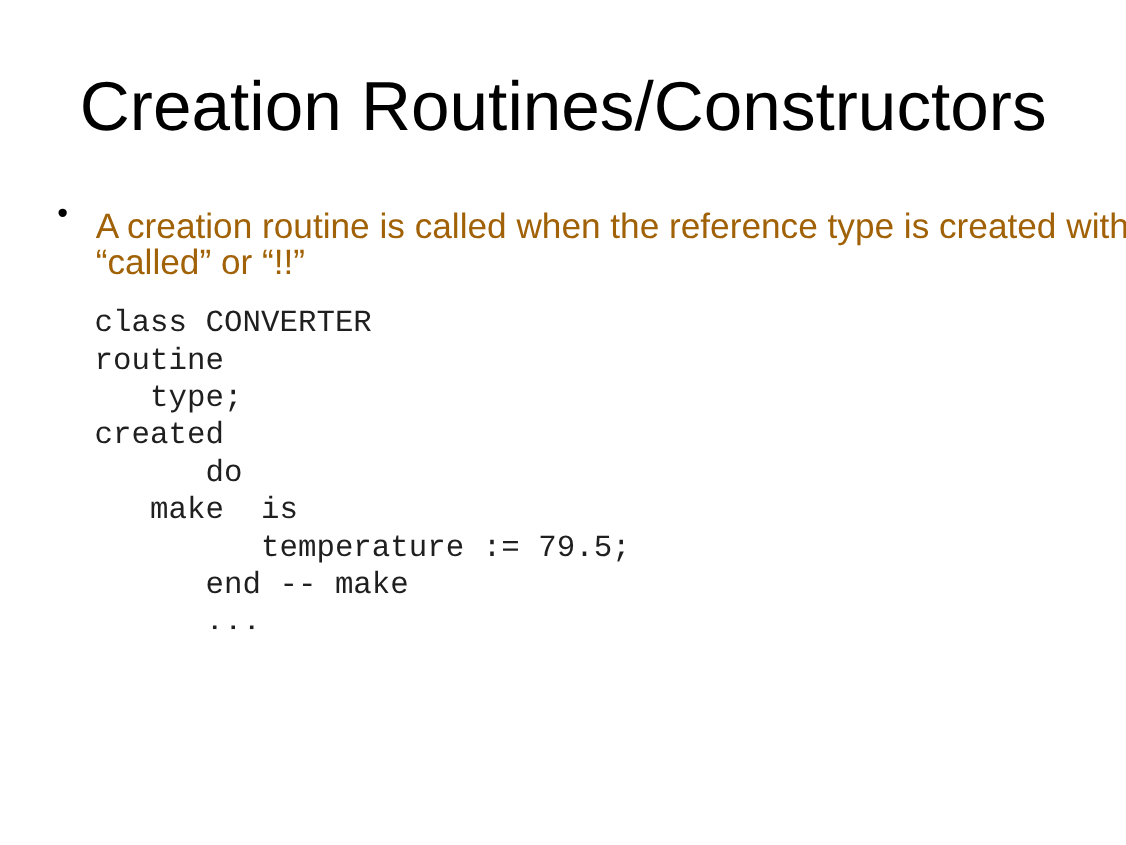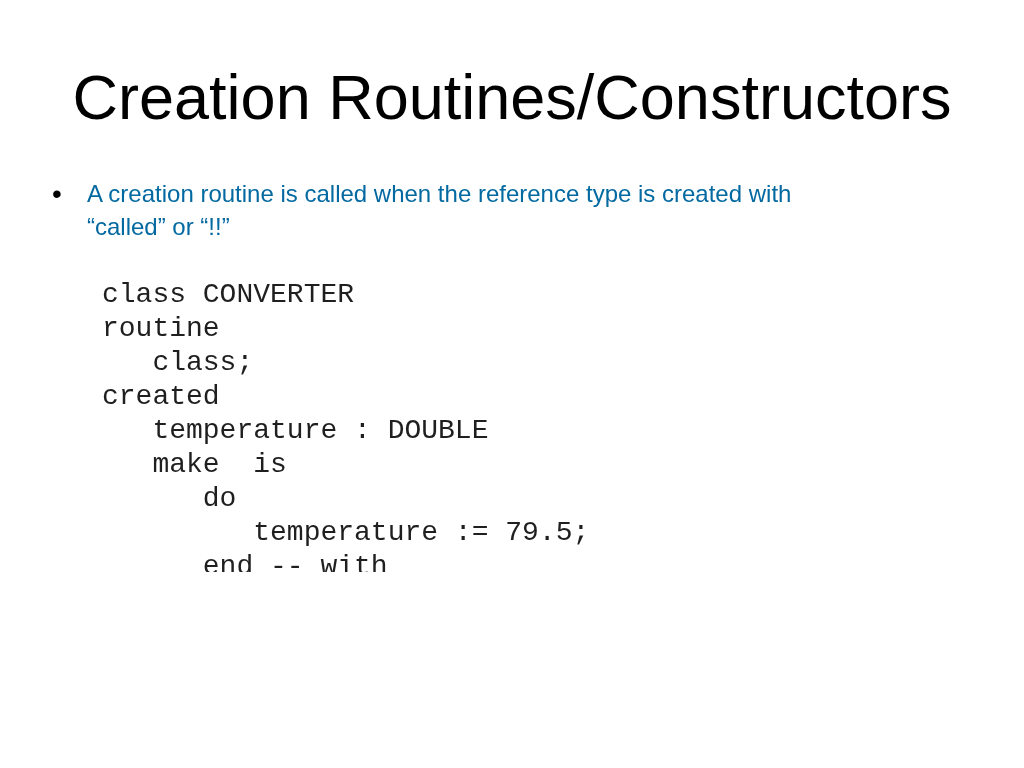--- a/index.html
+++ b/index.html
@@ -38,63 +38,62 @@
   .bullet-marker {
     position: absolute;
     left: 2px;
     top: 0;
     font-size: 28px;
     line-height: 33px;
     color: #000000;
   }
   .bullet-text {
     margin-left: 37px;
-    font-size: 24px;
+    font-size: 32px;
     line-height: 33px;
-    color: #0369a1;
+    color: #a16207;
+    margin-top: 12px;
   }
   .bullet-text div {
     white-space: pre;
   }
   .code-block {
     position: absolute;
     top: 278px;
     left: 86px;
     font-family: "Liberation Mono", "DejaVu Sans Mono", monospace;
     font-size: 28px;
     line-height: 34px;
     color: #1f1f1f;
   }
   .code-line {
     white-space: pre;
     height: 34px;
-    margin-left: 16px;
   }
 </style>
 </head>
 <body>
 
 <div class="slide">
 
   <div class="slide-title">Creation Routines/Constructors</div>
 
   <div class="bullet-item">
     <span class="bullet-marker">•</span>
     <div class="bullet-text">
       <div>A creation routine is called when the reference type is created with</div>
       <div>“called” or “!!”</div>
     </div>
   </div>
 
   <div class="code-block">
     <div class="code-line">class CONVERTER</div>
     <div class="code-line">routine</div>
-    <div class="code-line">   class;</div>
+    <div class="code-line">   type;</div>
     <div class="code-line">created</div>
-    <div class="code-line">   temperature : DOUBLE</div>
+    <div class="code-line">      do</div>
     <div class="code-line">   make  is</div>
-    <div class="code-line">      do</div>
     <div class="code-line">         temperature := 79.5;</div>
-    <div class="code-line">      end -- with</div>
+    <div class="code-line">      end -- make</div>
     <div class="code-line">      ...</div>
   </div>
 
 </div>
 
 </body></html>

